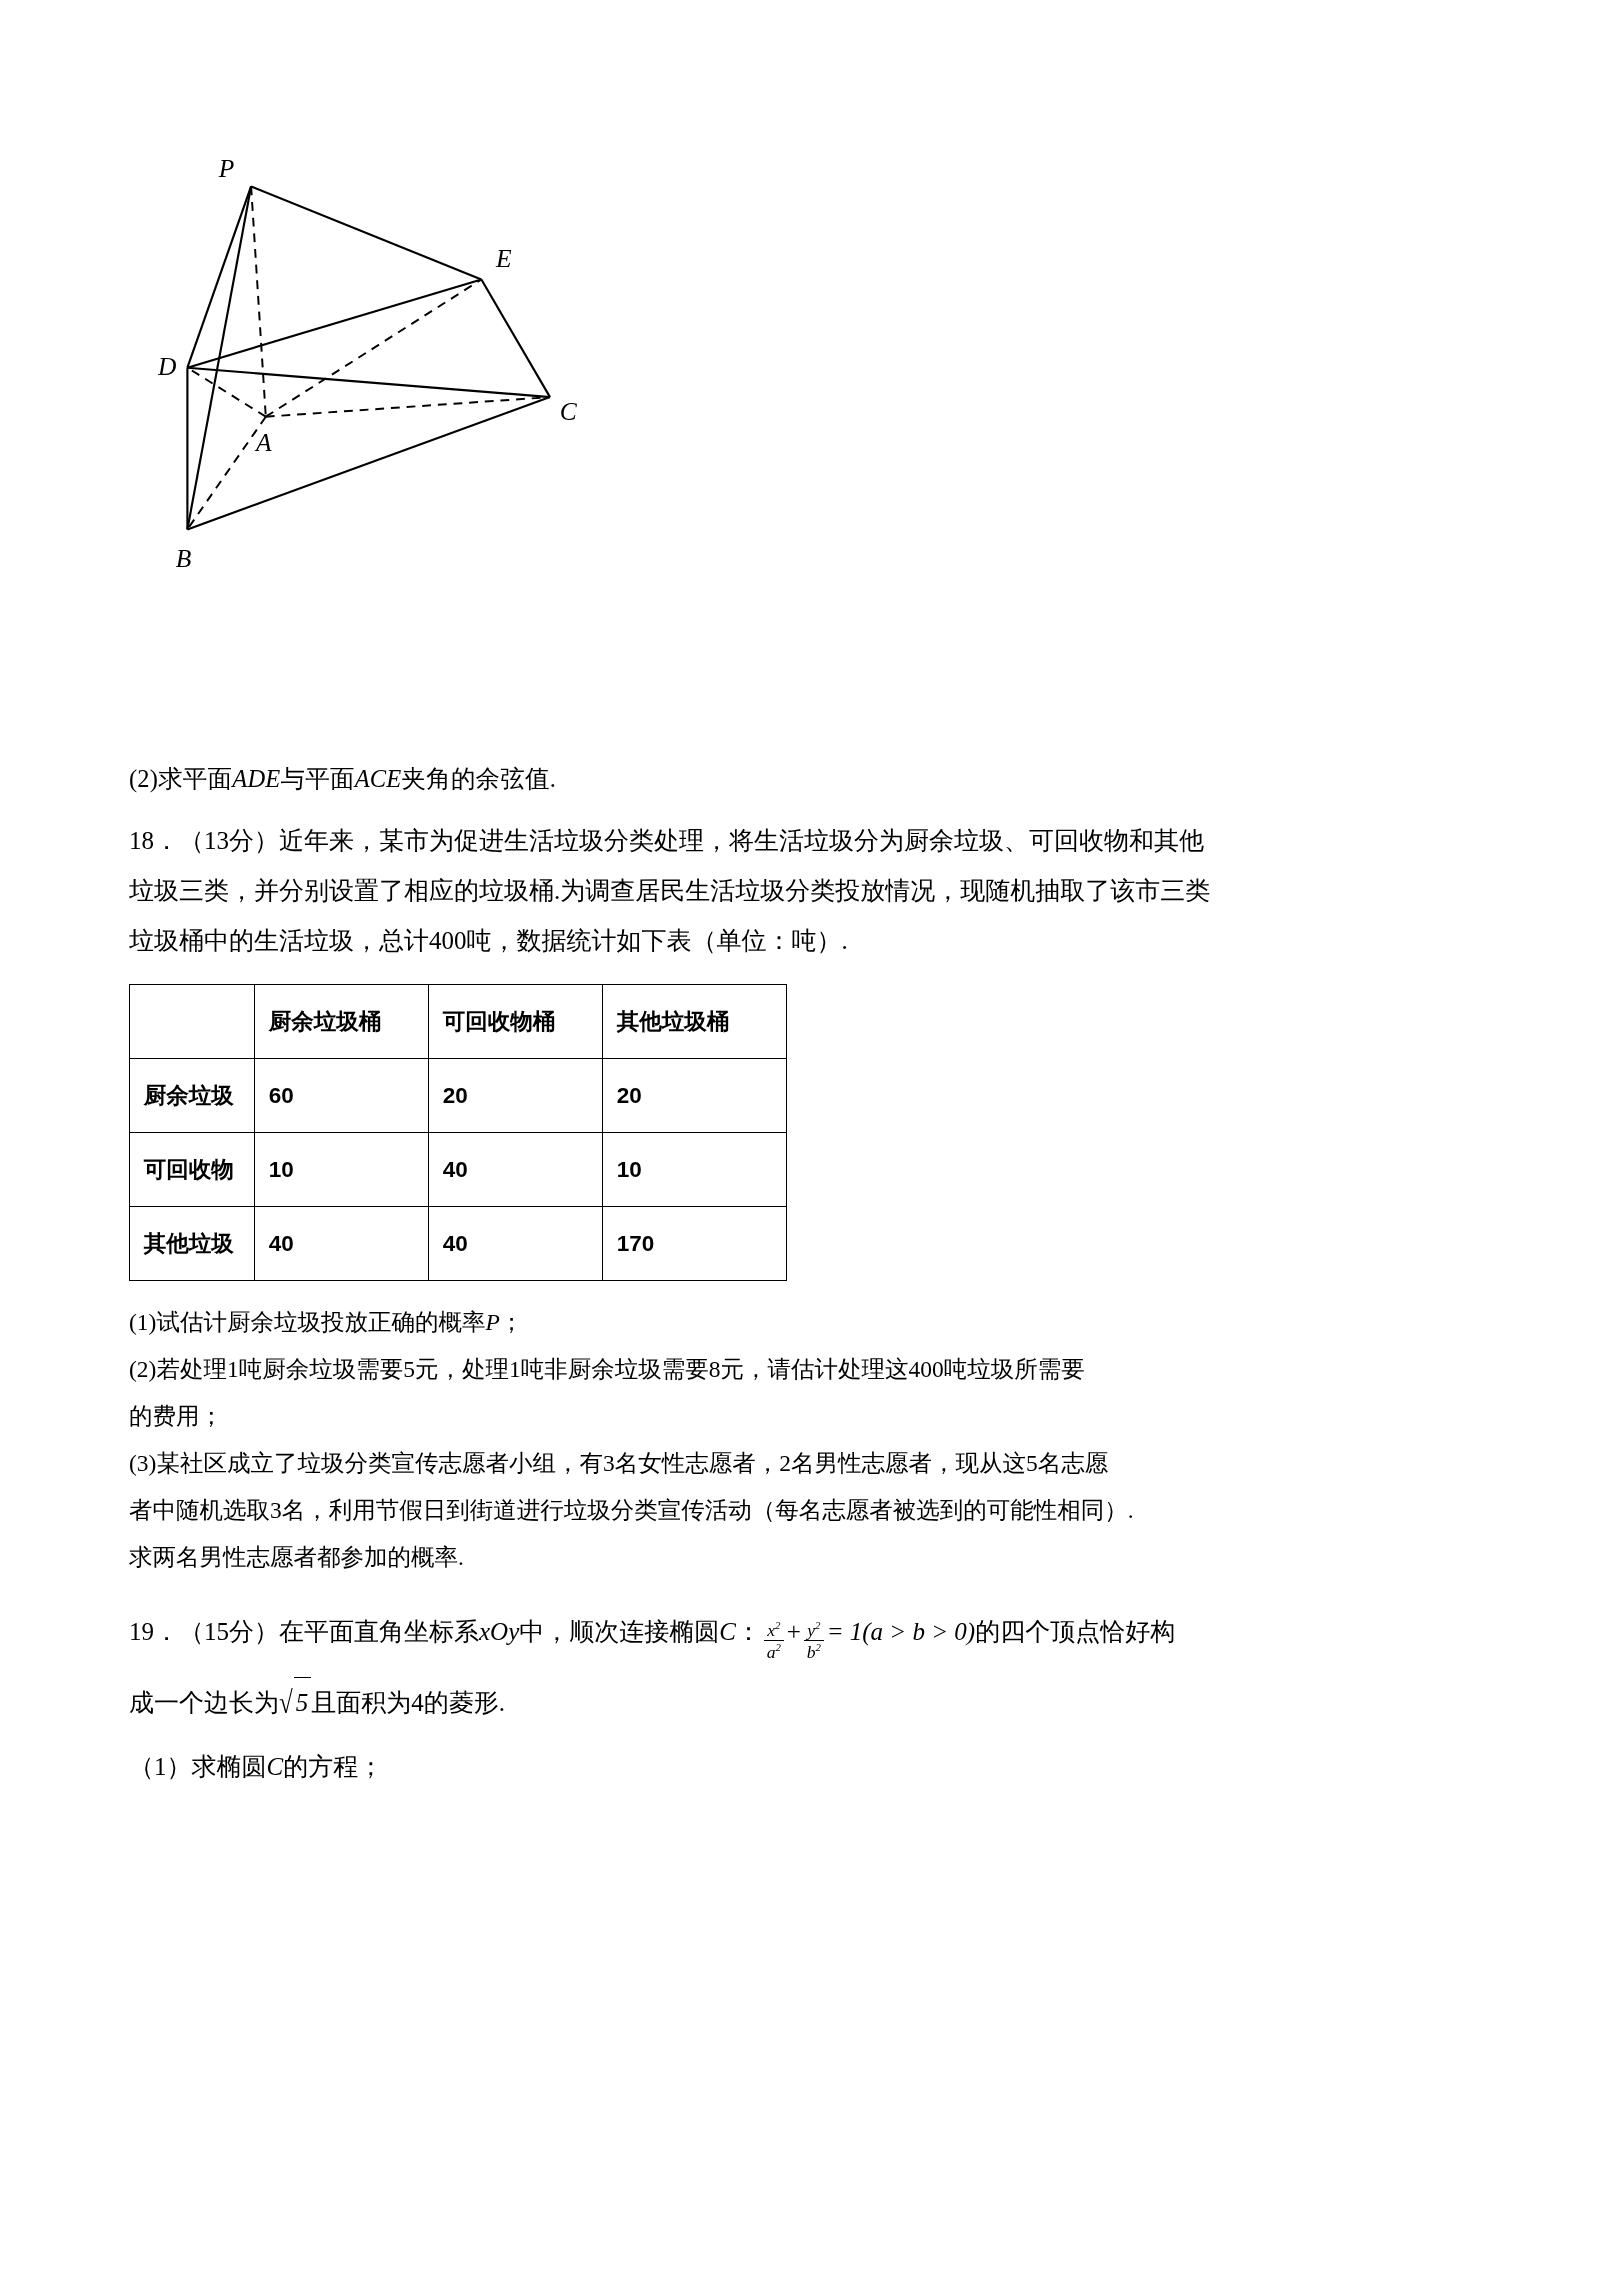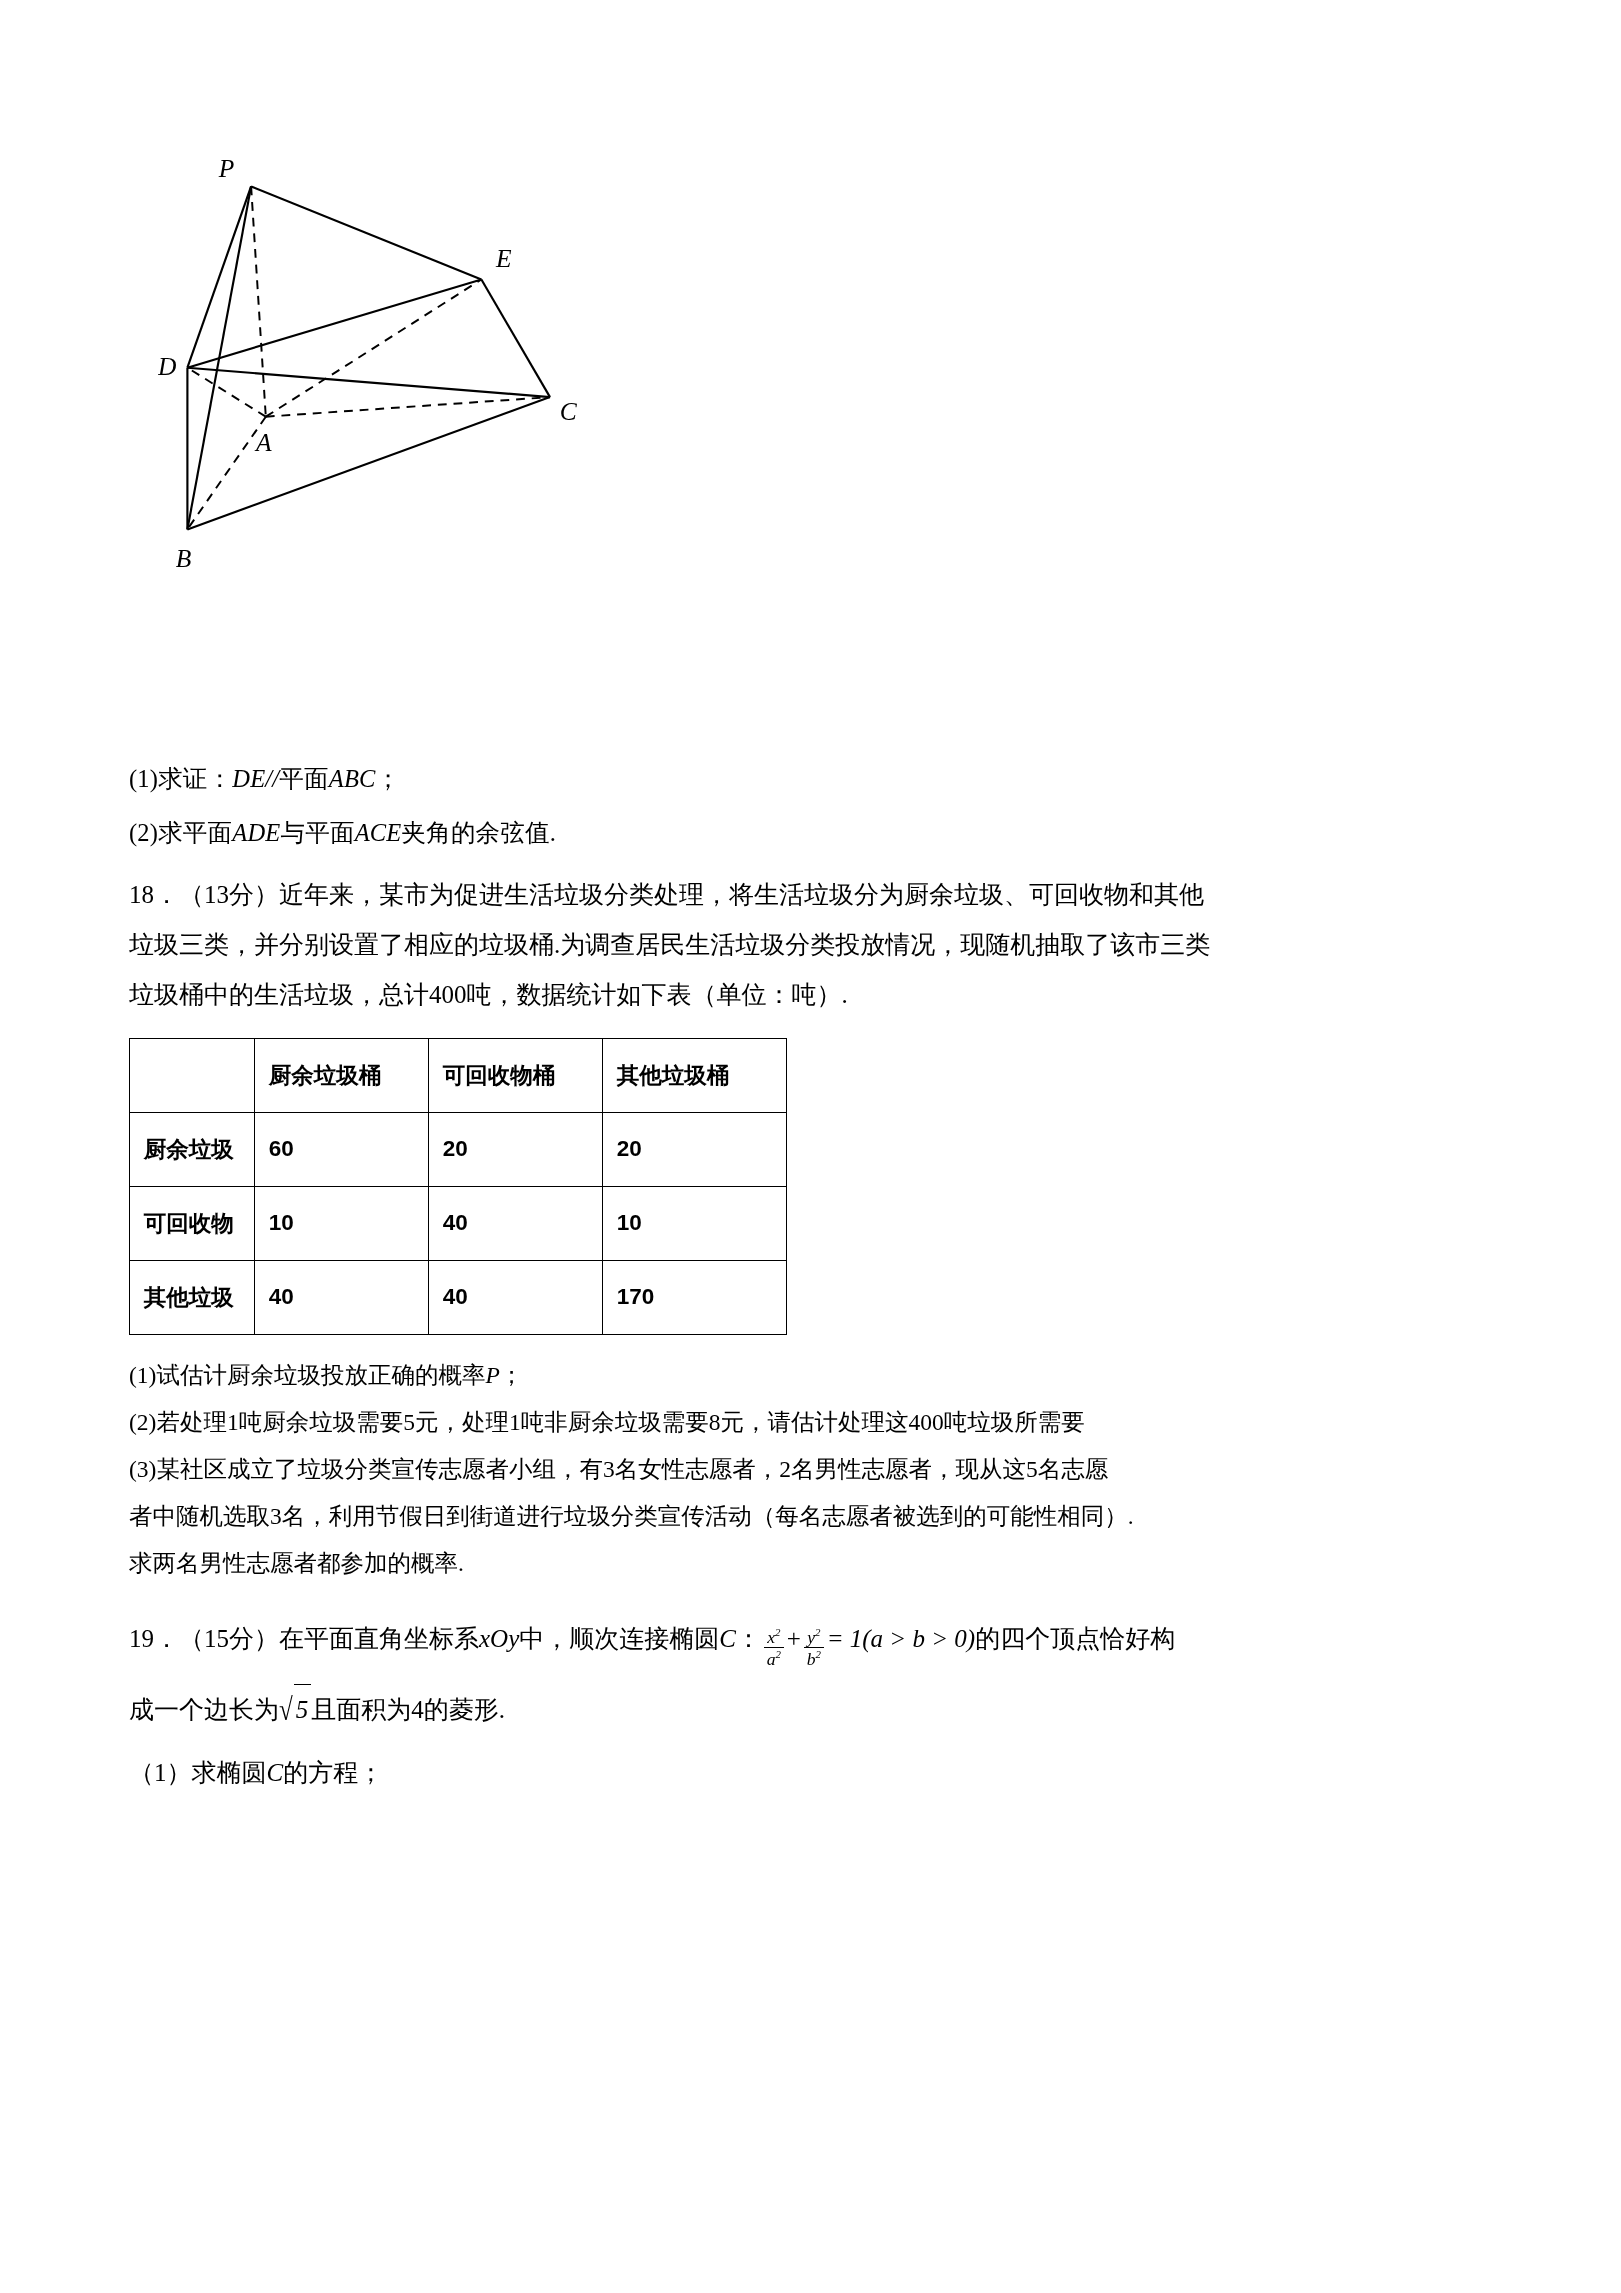--- a/index.html
+++ b/index.html
@@ -138,23 +138,20 @@
         <text x="62" y="30" font-family="Liberation Serif, serif" font-size="26" font-style="italic">P</text>
         <text x="345" y="122" font-family="Liberation Serif, serif" font-size="26" font-style="italic">E</text>
         <text x="0" y="232" font-family="Liberation Serif, serif" font-size="26" font-style="italic">D</text>
         <text x="100" y="310" font-family="Liberation Serif, serif" font-size="26" font-style="italic">A</text>
         <text x="410" y="278" font-family="Liberation Serif, serif" font-size="26" font-style="italic">C</text>
         <text x="18" y="428" font-family="Liberation Serif, serif" font-size="26" font-style="italic">B</text>
       </svg>
     </div>
 
     <p class="para">
-      <span>(1)求证：</span><span class="ital">DE//</span><span>平面</span><span class="ital">ABC</span><span>；</span>
-    </p>
-    <p class="para">
       <span>(2)求平面</span><span class="ital">ADE</span><span>与平面</span><span class="ital">ACE</span><span>夹角的余弦值.</span>
     </p>
 
     <div class="q-block">
       <p class="q-line">
         <span>18．（13分）</span><span>近年来，某市为促进生活垃圾分类处理，将生活垃圾分为厨余垃圾、可回收物和其他</span>
       </p>
       <p class="q-line">
         <span>垃圾三类，并分别设置了相应的垃圾桶.为调查居民生活垃圾分类投放情况，现随机抽取了该市三类</span>
       </p>
@@ -199,20 +196,23 @@
         </tbody>
       </table>
 
       <p class="sub-line">
         <span>(1)试估计厨余垃圾投放正确的概率</span><span class="ital">P</span><span>；</span>
       </p>
       <p class="sub-line">
         <span>(2)若处理</span><span>1</span><span>吨厨余垃圾需要</span><span>5</span><span>元，处理</span><span>1</span><span>吨非厨余垃圾需要</span><span>8</span><span>元，请估计处理这</span><span>400</span><span>吨垃圾所需要</span>
       </p>
       <p class="sub-line">
+        <span>的费用；</span>
+      </p>
+      <p class="sub-line">
         <span>(3)某社区成立了垃圾分类宣传志愿者小组，有</span><span>3</span><span>名女性志愿者，</span><span>2</span><span>名男性志愿者，现从这</span><span>5</span><span>名志愿</span>
       </p>
       <p class="sub-line">
         <span>者中随机选取</span><span>3</span><span>名，利用节假日到街道进行垃圾分类宣传活动（每名志愿者被选到的可能性相同）.</span>
       </p>
       <p class="sub-line">
         <span>求两名男性志愿者都参加的概率.</span>
       </p>
     </div>
 

